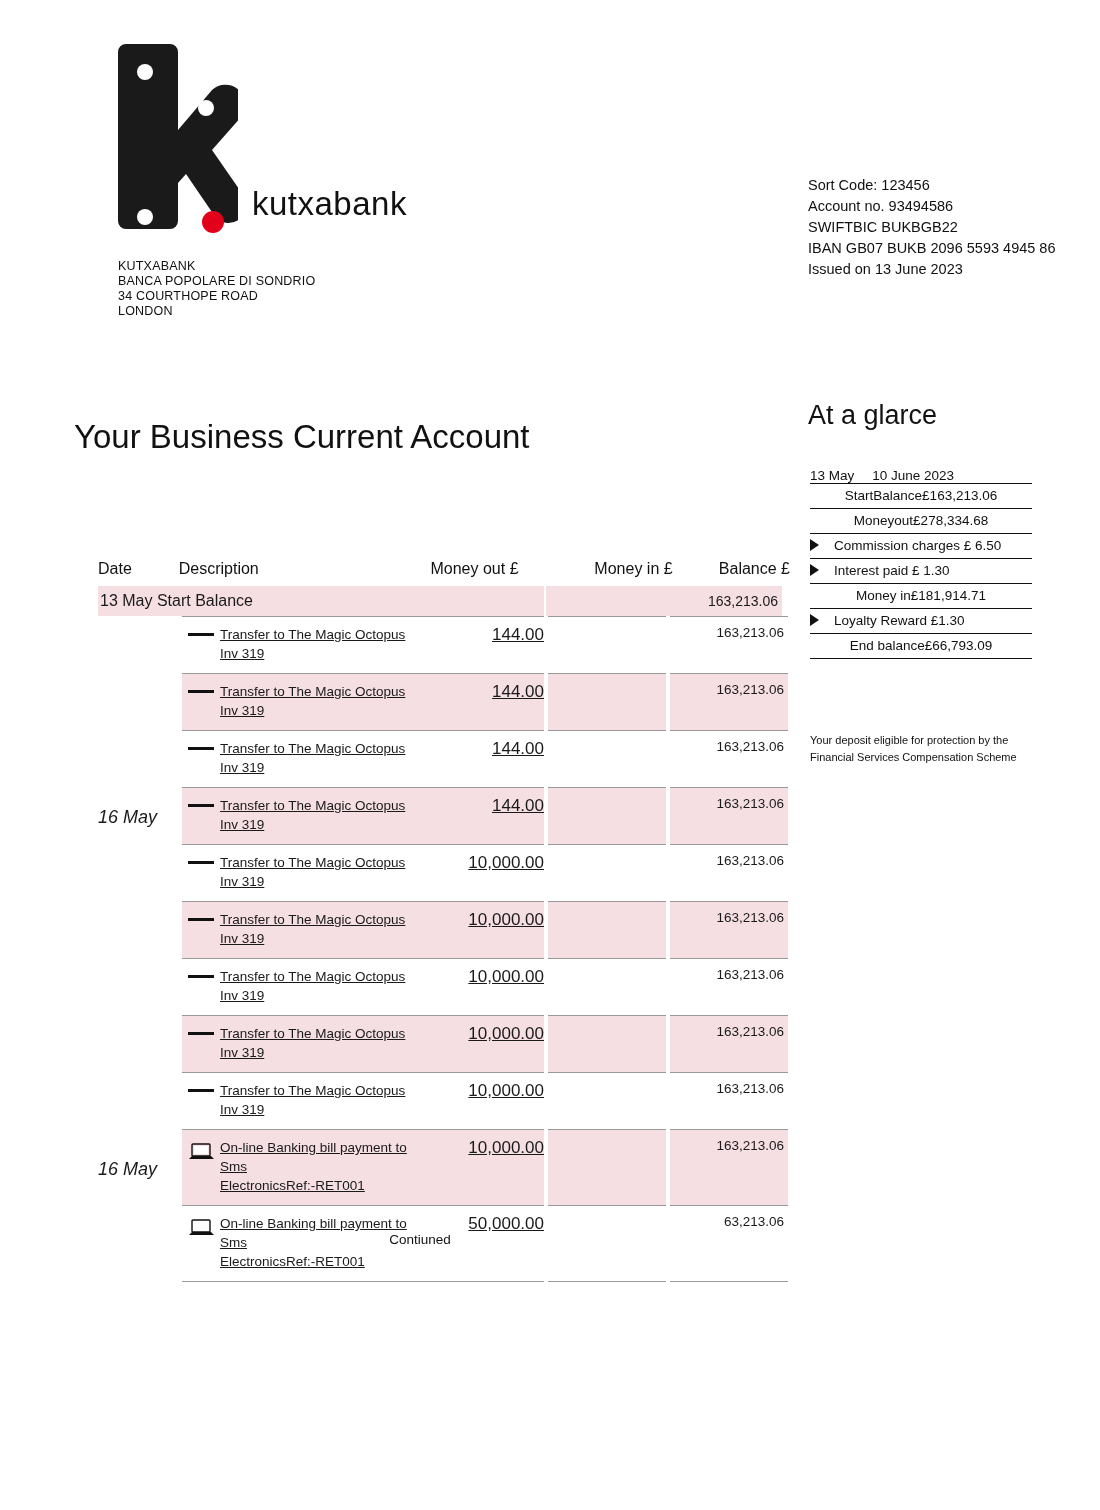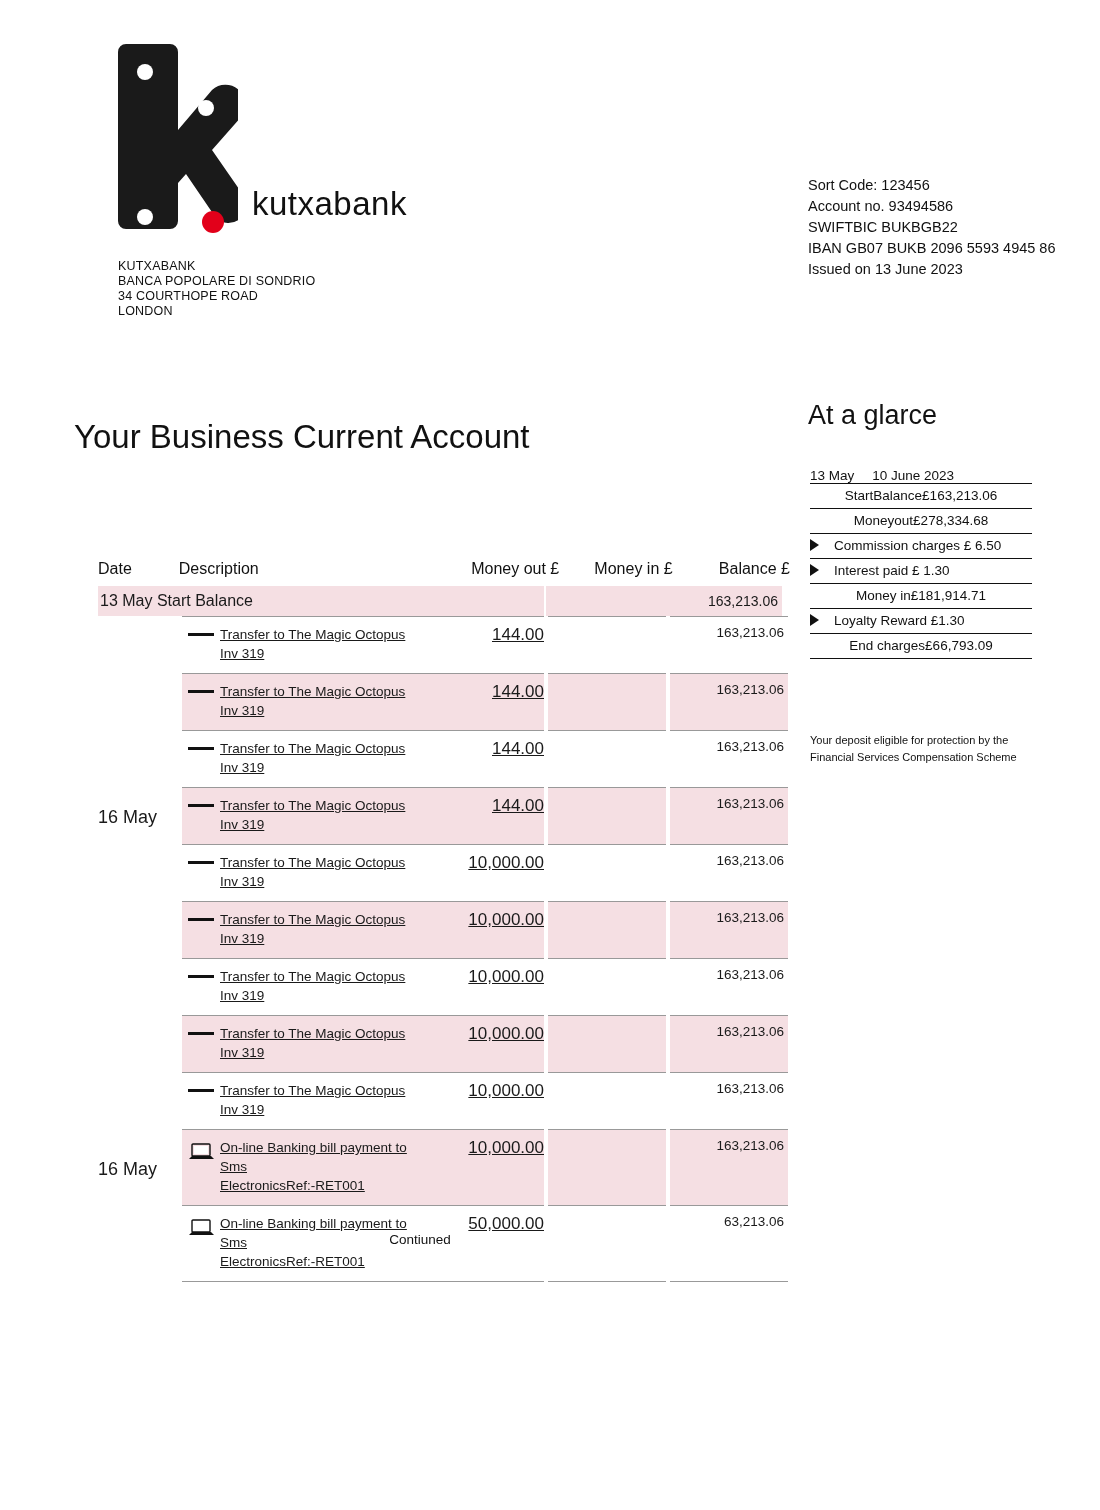--- a/index.html
+++ b/index.html
@@ -139,21 +139,21 @@
     margin-left: 16px;
   }
   .thead {
     display: flex;
     font-size: 16px;
     color: #111;
     padding-bottom: 8px;
   }
   .c-date   { width: 84px; }
   .c-desc   { width: 262px; }
-  .c-out    { width: 134px; text-align: right; }
+  .c-out    { width: 134px; text-align: left; }
   .c-in     { width: 118px; text-align: right; padding-right: 4px;}
   .c-bal    { width: 118px; text-align: right; }
 
   .startbal-row {
     display: flex;
     font-size: 16px;
     align-items: flex-end;
     height: 30px;
   }
   .startbal-label {
@@ -187,20 +187,21 @@
     display: flex;
     margin-top: 0;
   }
   .tx .date-col {
     width: 84px;
     font-size: 18px;
     display: flex;
     align-items: center;
     padding-top: 4px;
     box-sizing: border-box;
+    font-style: italic;
   }
   .tx .body-col {
     width: 362px;
     border-top: 1px solid #999;
     box-sizing: border-box;
   }
   .tx .in-col {
     width: 118px;
     border-top: 1px solid #999;
     margin-left: 4px;
@@ -332,21 +333,21 @@
     </div>
     <div class="glance-row">
       <span>Money in</span>
       <span class="val">£181,914.71</span>
     </div>
     <div class="glance-row bullet">
       <span class="tri"></span>
       <span>Loyalty Reward  £1.30</span>
     </div>
     <div class="glance-row">
-      <span>End charges</span>
+      <span>End balance</span>
       <span class="val">£66,793.09</span>
     </div>
   </div>
 
   <div class="glance-note">Your deposit eligible for protection by the Financial Services Compensation Scheme</div>
 
   <div class="table">
 
     <div class="thead">
       <div class="c-date">Date</div>

